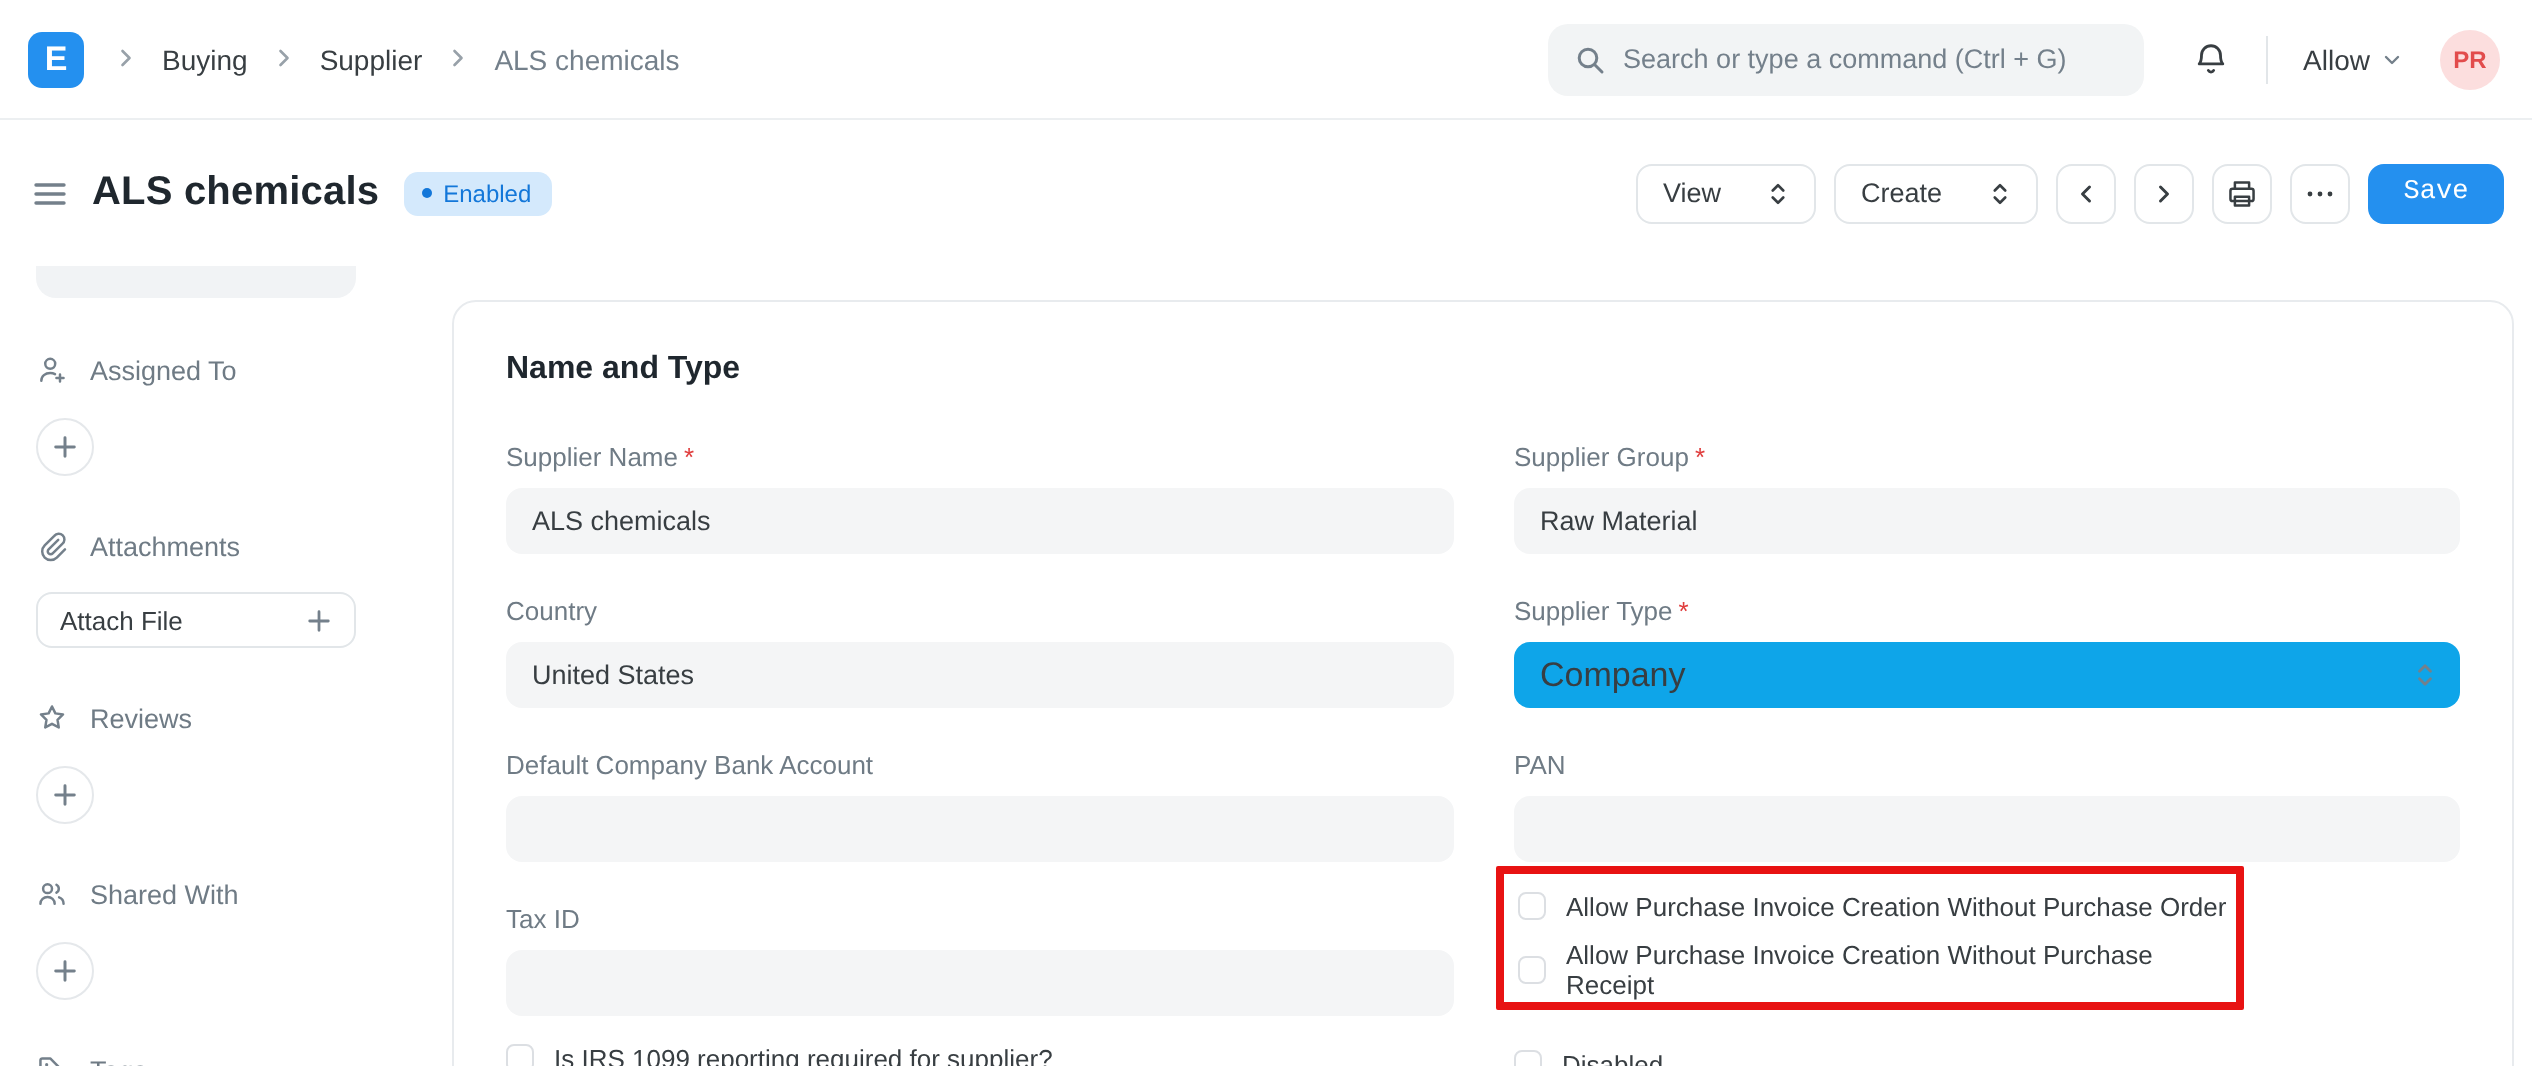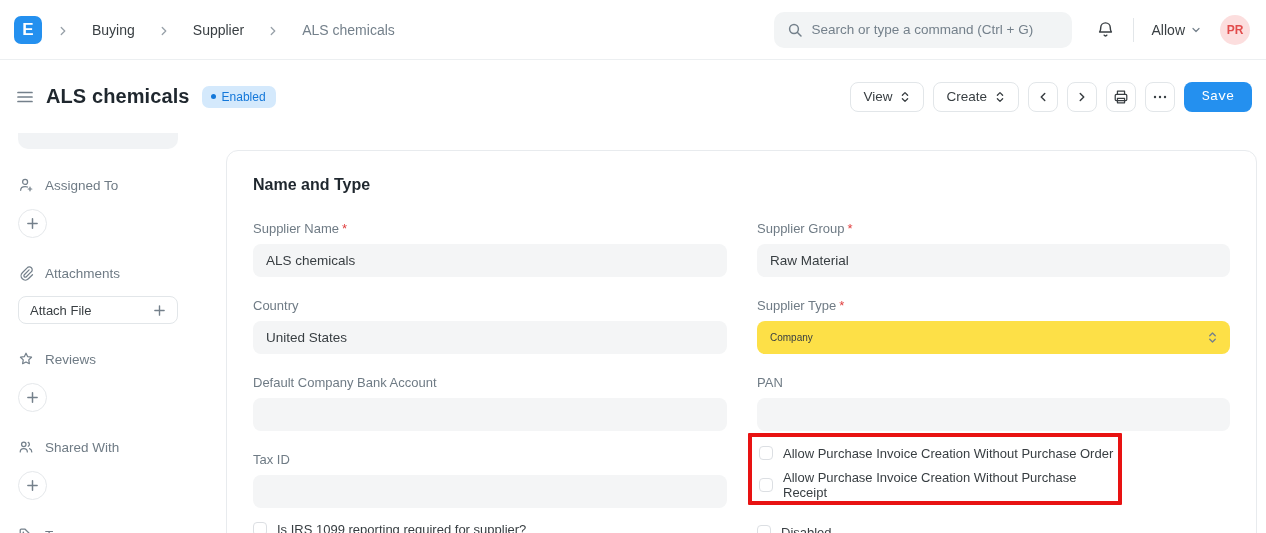--- a/index.html
+++ b/index.html
@@ -17,21 +17,21 @@
     height:60px; display:flex; align-items:center;
     padding:0 16px 0 14px; border-bottom:1px solid #eceff1;
     background:#fff;
   }
   .logo {
     width:28px; height:28px; border-radius:7px; background:#2490ef;
     color:#fff; font-weight:bold; font-size:17px;
     display:flex; align-items:center; justify-content:center;
     cursor:pointer;
   }
-  .breadcrumb { display:flex; align-items:flex-end; gap:22px; margin-left:14px; font-size:14px; }
+  .breadcrumb { display:flex; align-items:flex-start; gap:11px; margin-left:14px; font-size:14px; }
   .crumb { color:#383e42; cursor:pointer; }
   .crumb.last { color:#74808b; }
   .crumb-sep { color:#98a1a9; }
 
   .nav-right { margin-left:auto; display:flex; align-items:center; }
   .searchbar {
     width:298px; height:36px; background:#f2f4f5; border-radius:10px;
     display:flex; align-items:center; gap:9px; padding:0 13px;
     color:#74808b; font-size:13.5px; cursor:text;
   }
@@ -50,21 +50,21 @@
   .page-title { margin-left:12px; font-size:20px; font-weight:bold; color:#1f272e; letter-spacing:0.1px; }
   .status-badge {
     margin-left:12px; background:#d4e9fc; color:#1377d9;
     font-size:12px; padding:4px 10px 4px 9px; border-radius:7px;
     display:flex; align-items:center; gap:6px;
   }
   .status-dot { width:5px; height:5px; border-radius:50%; background:#1377d9; }
   .head-actions { margin-left:auto; display:flex; align-items:center; gap:9px; }
   .btn {
     height:30px; background:#fff; border:1px solid #e2e6e9; border-radius:8px;
-    display:flex; align-items:center; gap:7px; padding:0 12px;
+    display:flex; align-items:center; gap:23px; padding:0 12px;
     font-size:13.5px; color:#383e42; cursor:pointer;
     font-family:"Liberation Sans", sans-serif;
   }
   .btn.icon-btn { width:30px; padding:0; justify-content:center; color:#383e42; }
   .btn-save {
     width:68px; height:30px; border:none; border-radius:8px;
     background:#2490ef; color:#fff; font-size:13.5px;
     display:flex; align-items:center; justify-content:center; cursor:pointer;
     font-family:Liberation Mono, monospace;
   }
@@ -101,22 +101,22 @@
 
   .field { margin-bottom:21px; }
   .field-label { font-size:13px; color:#6f7b85; margin-bottom:8px; display:flex; gap:3px; }
   .req { color:#e03e3e; }
   .tinput {
     width:100%; height:33px; background:#f4f5f6; border:none; border-radius:8px;
     padding:0 13px; font-size:13.5px; color:#383e42; outline:none;
     font-family:"Liberation Sans", sans-serif;
   }
   .select-box {
-    width:100%; height:33px; background:#fde047; border-radius:8px;
-    padding:0 12px 0 13px; font-size:10px; color:#383e42;
+    width:100%; height:33px; background:#0ea5e9; border-radius:8px;
+    padding:0 12px 0 13px; font-size:17px; color:#383e42;
     display:flex; align-items:center; justify-content:space-between; cursor:pointer;
   }
   .select-box .chev { color:#74808b; }
 
   .checkbox-row { display:flex; align-items:center; gap:10px; height:32px; cursor:pointer; }
   .checkbox {
     width:14px; height:14px; border:1px solid #dcdfe3; border-radius:4px; background:#fff;
     flex:0 0 14px;
   }
   .checkbox-label { font-size:13px; color:#383e42; }

